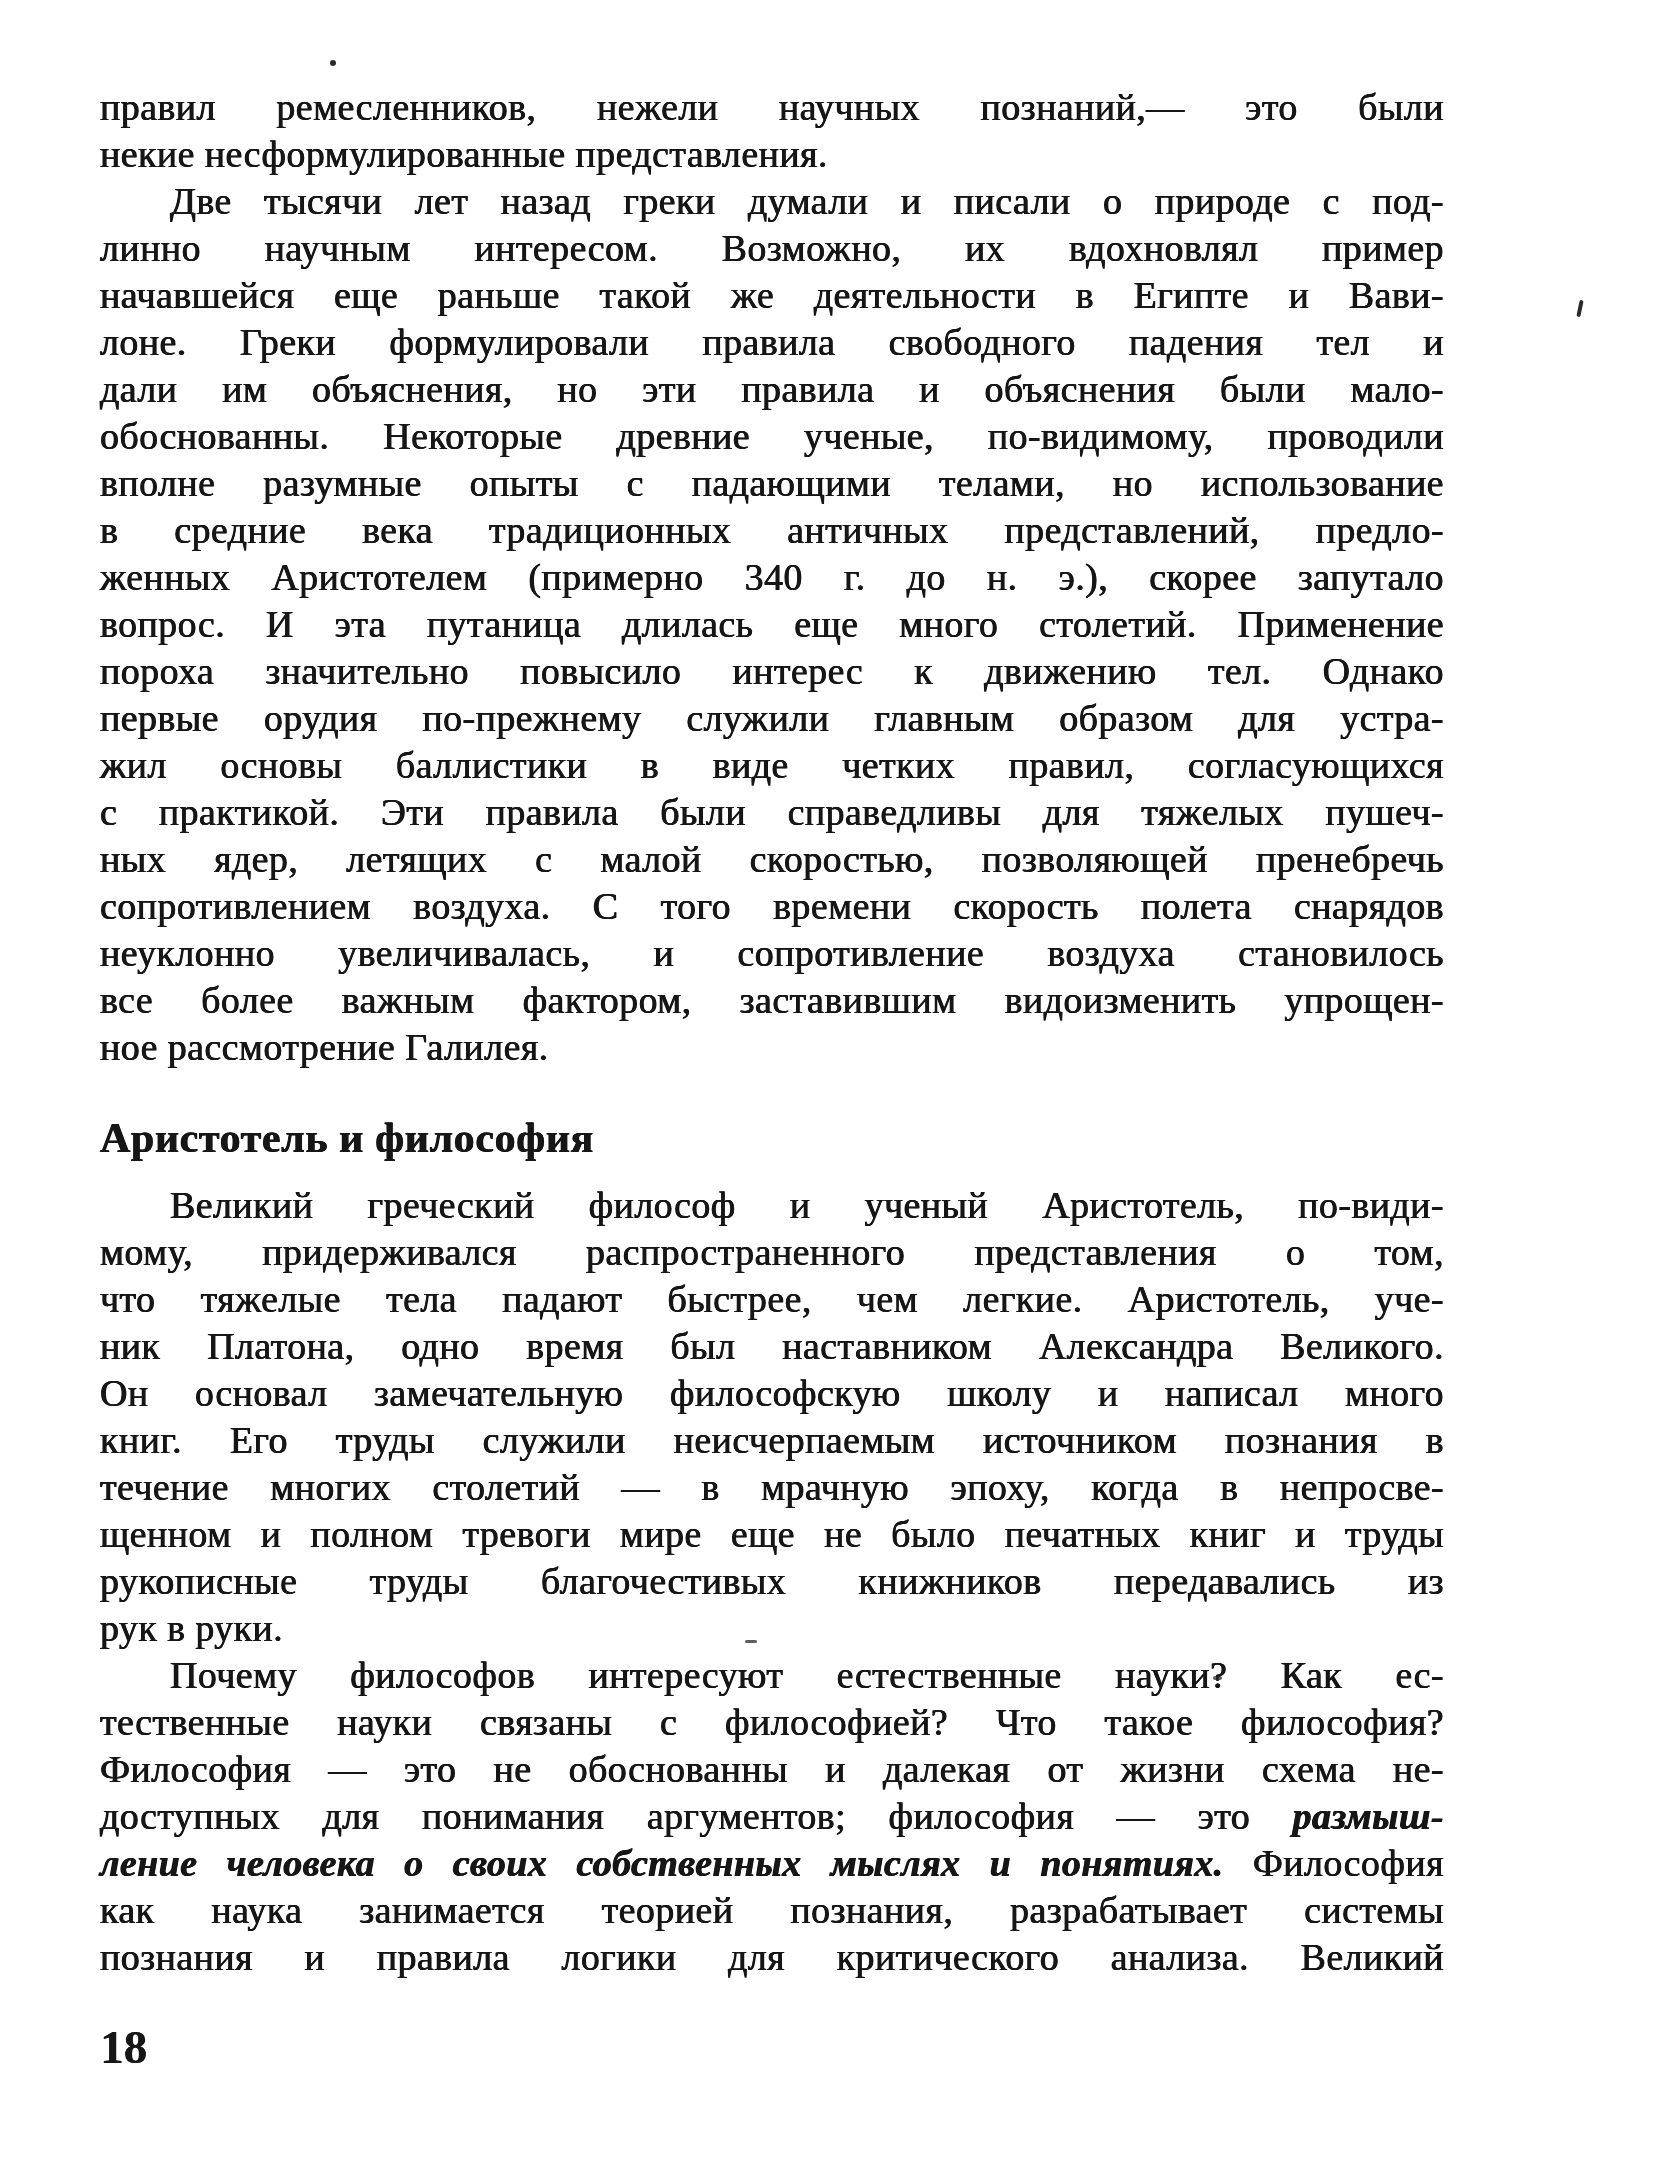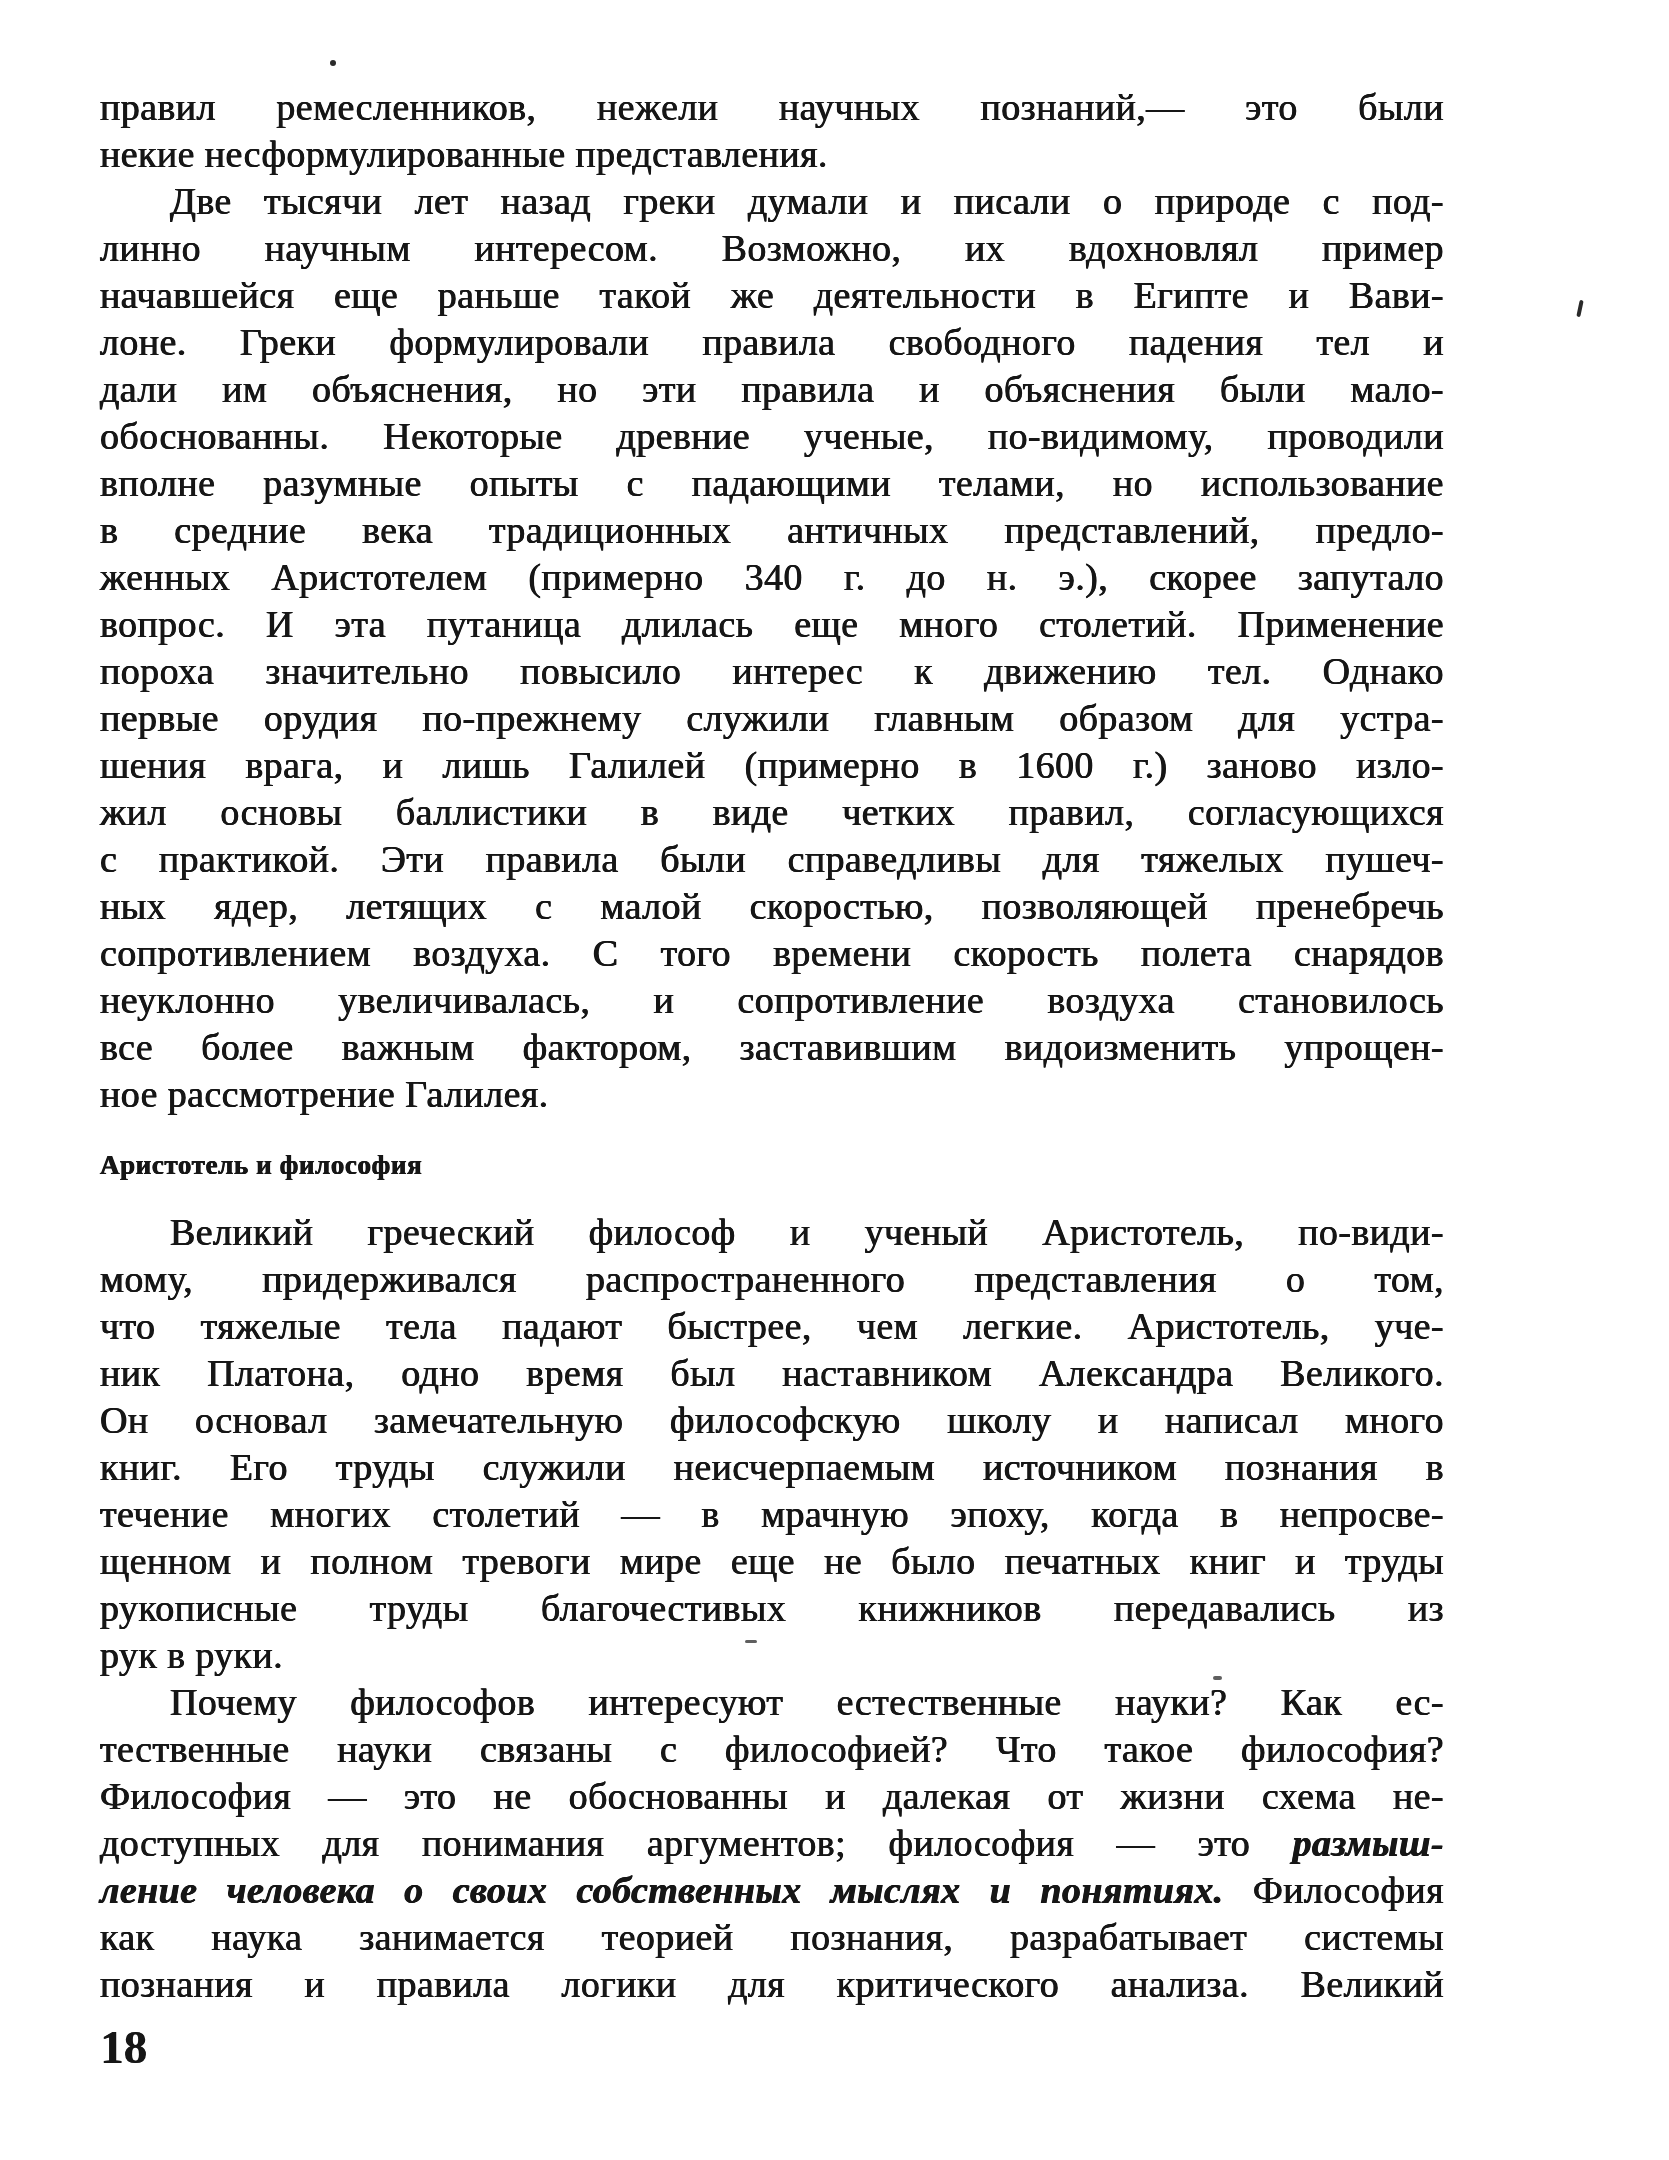--- a/index.html
+++ b/index.html
@@ -25,25 +25,25 @@
     height: 47px;
     letter-spacing: 0.4px;
     text-align: justify;
     text-align-last: justify;
     white-space: normal;
   }
   .line.indent { padding-left: 70px; }
   .line.last { text-align: right; text-align-last: left; }
   .it { font-style: italic; font-weight: bold; }
   .heading {
-    font-size: 27px;
+    font-size: 42px;
     line-height: 47px;
     font-weight: bold;
     letter-spacing: 0.6px;
-    margin-top: 24px;
+    margin-top: 44px;
     margin-bottom: 20px;
     text-align: left;
   }
   .page-number {
     position: absolute;
     left: 100px;
     top: 2020px;
     font-size: 47px;
     font-weight: bold;
     text-shadow: 0.4px 0 0 currentColor;
@@ -65,21 +65,20 @@
       <div class="line"><span>начавшейся еще раньше такой же деятельности в Египте и Вави-</span></div>
       <div class="line"><span>лоне. Греки формулировали правила свободного падения тел и</span></div>
       <div class="line"><span>дали им объяснения, но эти правила и объяснения были мало-</span></div>
       <div class="line"><span>обоснованны. Некоторые древние ученые, по-видимому, проводили</span></div>
       <div class="line"><span>вполне разумные опыты с падающими телами, но использование</span></div>
       <div class="line"><span>в средние века традиционных античных представлений, предло-</span></div>
       <div class="line"><span>женных Аристотелем (примерно 340 г. до н. э.), скорее запутало</span></div>
       <div class="line"><span>вопрос. И эта путаница длилась еще много столетий. Применение</span></div>
       <div class="line"><span>пороха значительно повысило интерес к движению тел. Однако</span></div>
       <div class="line"><span>первые орудия по-прежнему служили главным образом для устра-</span></div>
-      <div class="line"><span>шения врага, и лишь Галилей (примерно в 1600 г.) заново изло-</span></div>
       <div class="line"><span>жил основы баллистики в виде четких правил, согласующихся</span></div>
       <div class="line"><span>с практикой. Эти правила были справедливы для тяжелых пушеч-</span></div>
       <div class="line"><span>ных ядер, летящих с малой скоростью, позволяющей пренебречь</span></div>
       <div class="line"><span>сопротивлением воздуха. С того времени скорость полета снарядов</span></div>
       <div class="line"><span>неуклонно увеличивалась, и сопротивление воздуха становилось</span></div>
       <div class="line"><span>все более важным фактором, заставившим видоизменить упрощен-</span></div>
       <div class="line last"><span>ное рассмотрение Галилея.</span></div>
       <div class="heading">Аристотель и философия</div>
       <div class="line indent"><span>Великий греческий философ и ученый Аристотель, по-види-</span></div>
       <div class="line"><span>мому, придерживался распространенного представления о том,</span></div>

